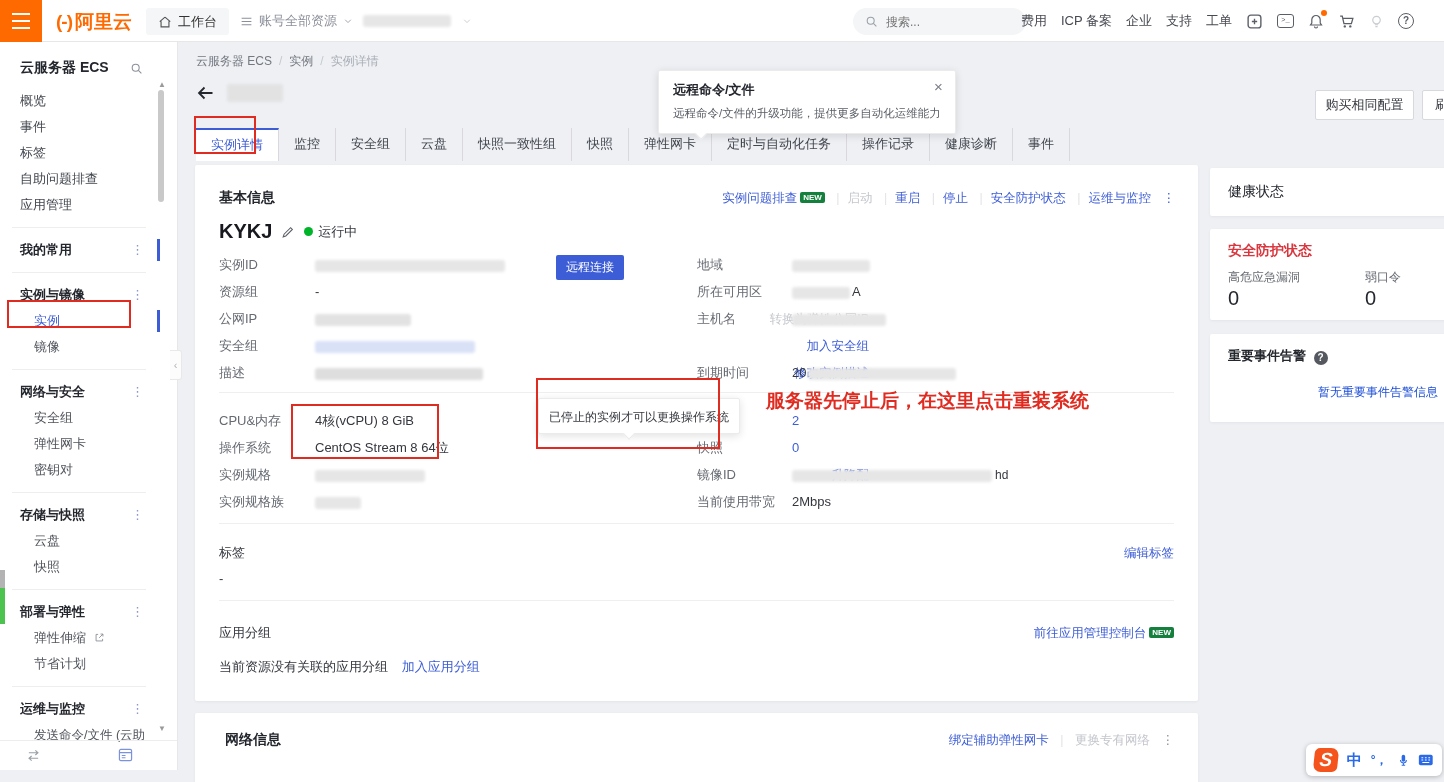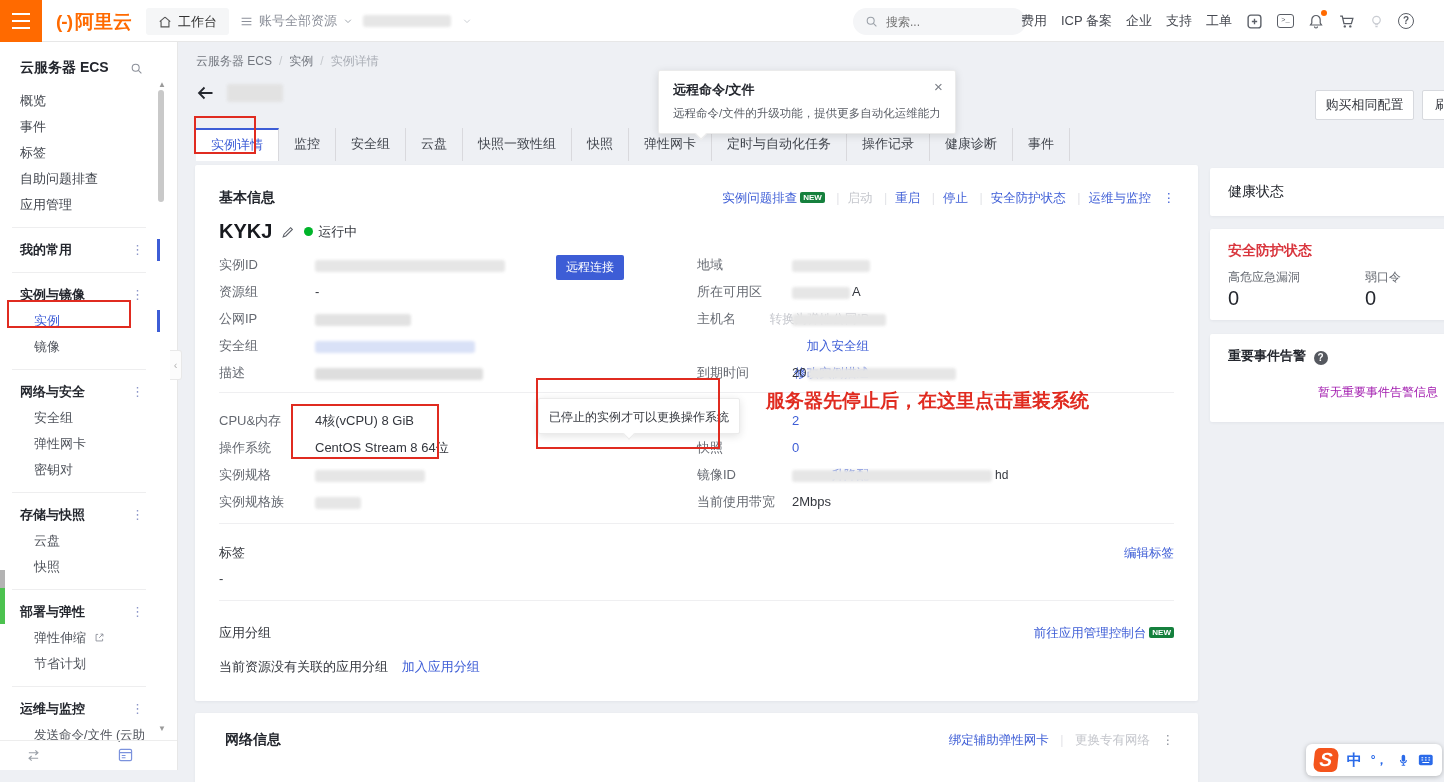--- a/index.html
+++ b/index.html
@@ -396,21 +396,21 @@
     <div class="metric-label" style="position:absolute; left:18px; top:40px;">高危应急漏洞</div>
     <div class="metric-val" style="position:absolute; left:18px; top:58px;">0</div>
     <div class="metric-label" style="position:absolute; left:155px; top:40px;">弱口令</div>
     <div class="metric-val" style="position:absolute; left:155px; top:58px;">0</div>
   </div>
   <div class="card" style="left:1210px; top:334px; width:246px; height:88px;">
     <div style="position:absolute; left:18px; top:13px; font-size:13px; font-weight:bold; color:#24272e;">
       <span>重要事件告警</span>
       <span style="display:inline-block; background:#55585f; color:#fff; width:14px; height:14px; border-radius:50%; font-size:10px; line-height:14px; text-align:center; font-weight:bold; margin-left:4px; vertical-align:-1px;">?</span>
     </div>
-    <div style="position:absolute; left:108px; top:50px; font-size:12px; color:#a21caf;">暂无重要事件告警信息</div>
+    <div style="position:absolute; left:108px; top:50px; font-size:12px; color:#1d4ed8;">暂无重要事件告警信息</div>
   </div>
 
   <div class="redbox" style="left:194px; top:116px; width:62px; height:38px;"></div>
   <div class="redbox" style="left:7px; top:300px; width:124px; height:28px;"></div>
   <div class="redbox" style="left:291px; top:404px; width:148px; height:55px;"></div>
   <div class="redbox" style="left:536px; top:378px; width:184px; height:71px;"></div>
   <div class="redtext" style="left:742px; top:388px;margin-left:24px;">服务器先停止后，在这里点击重装系统</div>
 
   <div class="ime">
     <div class="ime-s">S</div>

